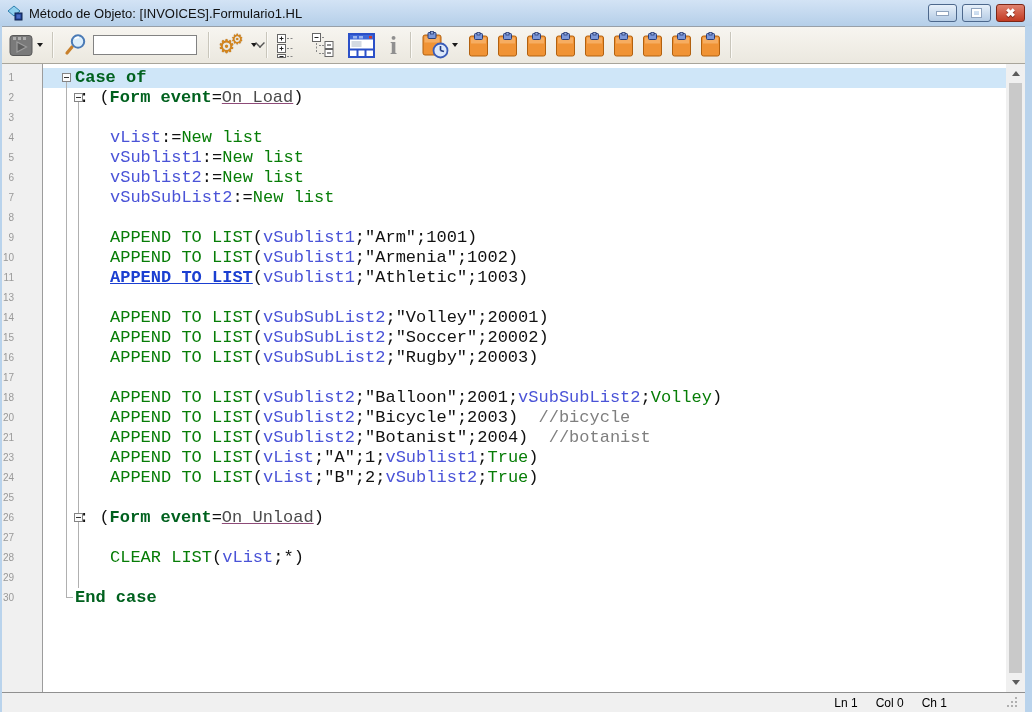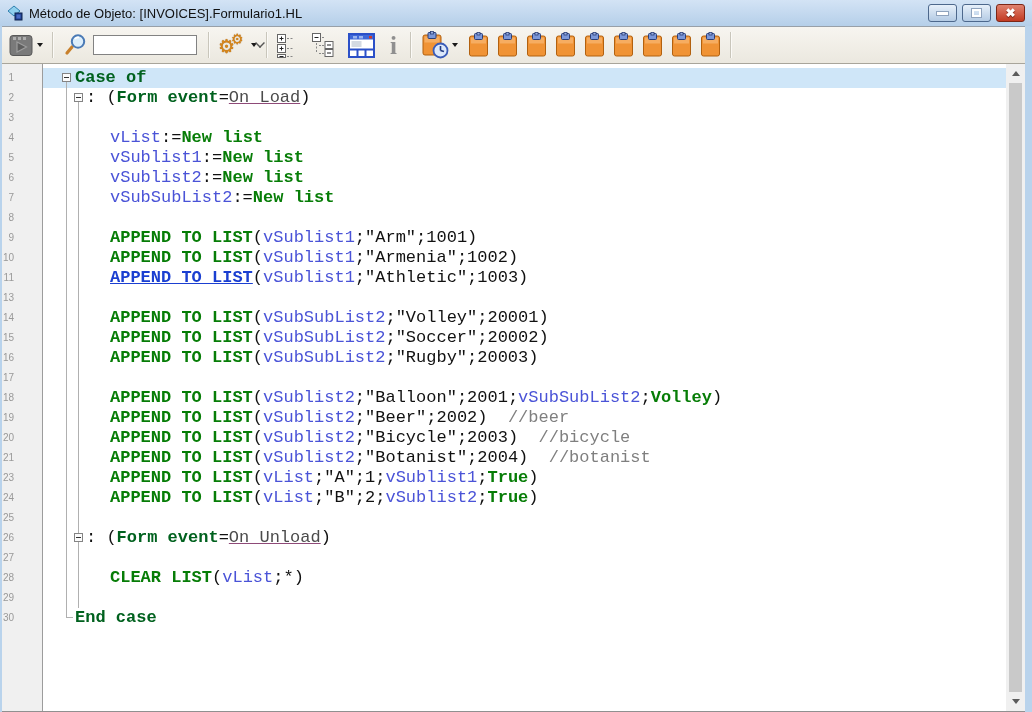--- a/index.html
+++ b/index.html
@@ -31,23 +31,23 @@
 
   
   #editor-wrap{flex:1;margin:0 7px 0 2px;display:flex;min-height:0;background:#fff;}
   #code-area{flex:1;position:relative;overflow:hidden;padding-top:4px;
     background:linear-gradient(90deg,#f0f0f0 0,#f0f0f0 40px,#9c9c9c 40px,#9c9c9c 41px,#ffffff 41px);}
   .code-row{display:flex;height:20px;position:relative;}
   .gutter-num{width:41px;flex:none;box-sizing:border-box;padding-right:29px;text-align:right;font-family:"Liberation Sans",sans-serif;font-size:10px;color:#999;line-height:20px;}
   .code-cell{flex:1;position:relative;}
   .code-cell.hl{background:var(--hl,#cfe6f8);}
   .code-text{position:absolute;top:0;line-height:20px;white-space:pre;font-family:"Liberation Mono",monospace;font-size:17px;}
-  .ind-kw{left:32px;text-align:center;} .ind-case{left:43px;} .ind-body{left:67px;}
+  .ind-kw{left:32px;text-align:center;} .ind-case{left:36px;} .ind-body{left:67px;}
   .sg-kw{color:var(--kw,#00611e);font-weight:bold;}
-  .sg-cmd{color:var(--cmd,#077d07);font-weight:bold;}
+  .sg-cmd{color:var(--cmd,#077d07);font-weight:normal;}
   .sg-var{color:var(--var,#4a53d7);font-family:Liberation Mono, monospace;}
   .sg-pl{color:#111;}
   .sg-cmt{color:var(--cmt,#7f7f7f);}
   .sg-const{color:#4b4b4b;text-decoration:underline;text-decoration-color:#8e4a78;}
   .sg-link{color:var(--link,#1b3fd1);font-weight:bold;text-decoration:underline;}
   .gv{position:absolute;width:1px;background:#b0b0b0;}
   .fbox{position:absolute;width:9px;height:9px;top:5px;border:1px solid #848484;background:#fbfbfb;box-sizing:border-box;}
   .fminus{position:absolute;left:1px;top:3px;width:5px;height:1px;background:#333;}
   .gcorner{position:absolute;top:0;width:7px;height:10px;border-left:1px solid #b0b0b0;border-bottom:1px solid #b0b0b0;box-sizing:border-box;}
 
@@ -428,28 +428,20 @@
         </div>
         <div class="code-row">
           <span class="gutter-num">18</span>
           <span class="code-cell">
             <span class="gv" style="left: 23px; top: 0px; bottom: 0px;"></span>
             <span class="gv" style="left: 35px; top: 0px; bottom: 0px;"></span>
             <span class="code-text ind-body"><span class="sg-cmd">APPEND TO LIST</span><span class="sg-pl">(</span><span class="sg-var">vSublist2</span><span class="sg-pl">;"Balloon";2001;</span><span class="sg-var">vSubSubList2</span><span class="sg-pl">;</span><span class="sg-cmd">Volley</span><span class="sg-pl">)</span></span>
           </span>
         </div>
         <div class="code-row">
-          <span class="gutter-num">19</span>
-          <span class="code-cell">
-            <span class="gv" style="left: 23px; top: 0px; bottom: 0px;"></span>
-            <span class="gv" style="left: 35px; top: 0px; bottom: 0px;"></span>
-            <span class="code-text ind-body"><span class="sg-cmd">APPEND TO LIST</span><span class="sg-pl">(</span><span class="sg-var">vSublist2</span><span class="sg-pl">;"Beer";2002)  </span><span class="sg-cmt">//beer</span></span>
-          </span>
-        </div>
-        <div class="code-row">
           <span class="gutter-num">20</span>
           <span class="code-cell">
             <span class="gv" style="left: 23px; top: 0px; bottom: 0px;"></span>
             <span class="gv" style="left: 35px; top: 0px; bottom: 0px;"></span>
             <span class="code-text ind-body"><span class="sg-cmd">APPEND TO LIST</span><span class="sg-pl">(</span><span class="sg-var">vSublist2</span><span class="sg-pl">;"Bicycle";2003)  </span><span class="sg-cmt">//bicycle</span></span>
           </span>
         </div>
         <div class="code-row">
           <span class="gutter-num">21</span>
           <span class="code-cell">
@@ -531,14 +523,22 @@
           <span class="tri-up"></span>
         </div>
       <div id="sb-thumb"></div>
       <div class="sb-arrow" style="bottom:0;">
           <span class="tri-down"></span>
         </div>
     </div>
   </div>
 
   <div id="status-line"></div>
+  <div id="statusbar">
+    <div id="status-group">
+      <span>Ln 1</span>
+      <span>Col 0</span>
+      <span>Ch 1</span>
+    </div>
+    <span id="resize-grip"></span>
+  </div>
 
 </div>
 
 </body></html>

